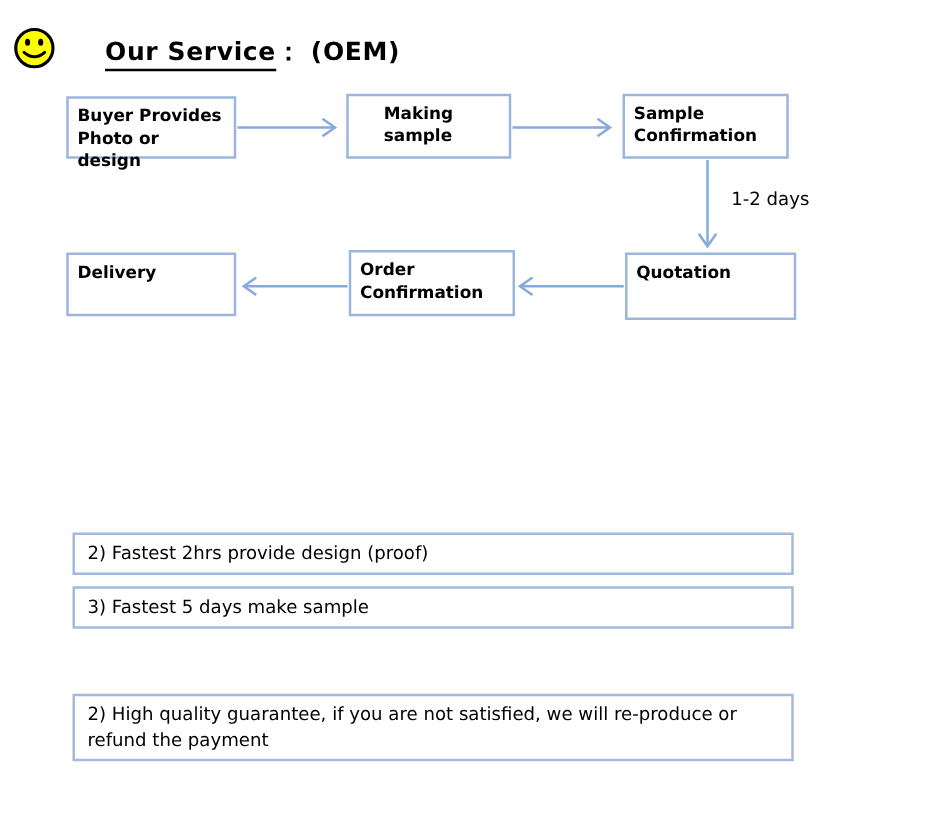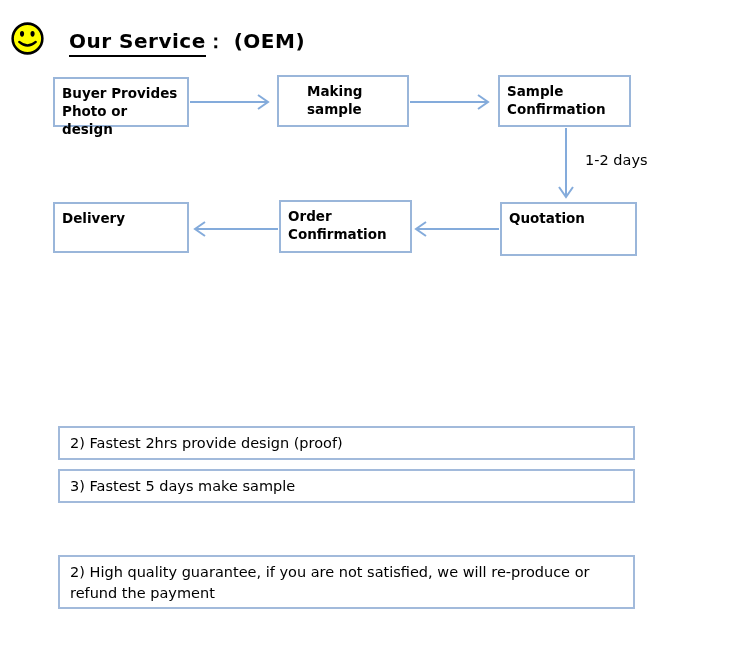--- a/index.html
+++ b/index.html
@@ -8,21 +8,21 @@
     width:746px;height:655px;
     background:#ffffff;
     font-family:"DejaVu Sans", sans-serif;
     color:#000;
     overflow:hidden;
   }
   
   .sec-header{position:absolute;display:flex;align-items:flex-start;}
   .smiley{display:block;width:35px;height:35px;flex:0 0 auto;}
   .sec-title{
-    margin:0 0 0 24px;
+    margin:0 0 0 39px;
     font-size:20px;font-weight:bold;line-height:1.3;
     letter-spacing:0.5px;
     white-space:nowrap;
   }
   .sec-title .u{border-bottom:2px solid #000;padding-bottom:2px;}
   #hdr-service{left:10px;top:21px;}
   #hdr-service .sec-title{margin-top:7px;}
   #hdr-why{left:13px;top:329px;}
   #hdr-why .sec-title{margin-top:8px;}
 

